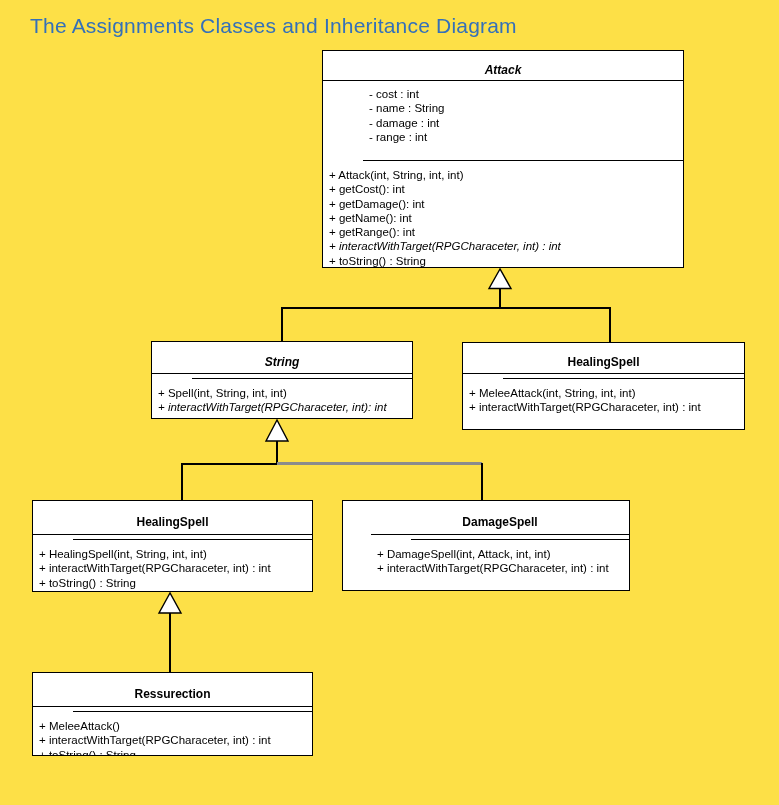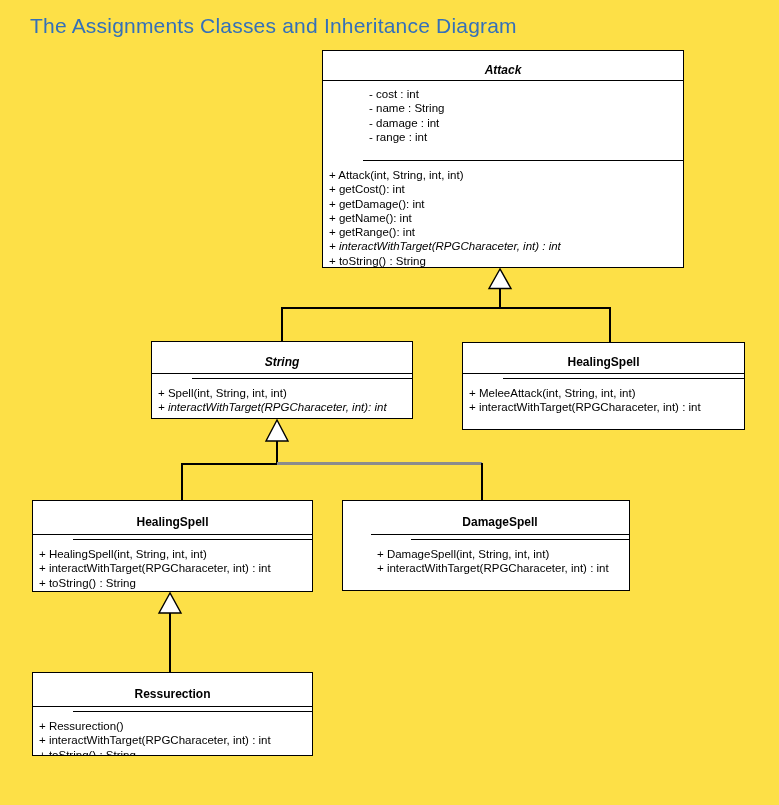--- a/index.html
+++ b/index.html
@@ -146,28 +146,28 @@
       <div class="member">+ HealingSpell(int, String, int, int)</div>
       <div class="member">+ interactWithTarget(RPGCharaceter, int) : int</div>
       <div class="member">+ toString() : String</div>
     </div>
   </div>
 
   <div class="uml-class" style="left:342px; top:500px; width:288px; height:91px;padding-left:28px;">
     <div class="cls-title" style="height:26px;">DamageSpell</div>
     <div class="cls-attrs empty" style="height:5px;"></div>
     <div class="cls-methods">
-      <div class="member">+ DamageSpell(int, String, int, int)</div>
+      <div class="member">+ DamageSpell(int, Attack, int, int)</div>
       <div class="member">+ interactWithTarget(RPGCharaceter, int) : int</div>
     </div>
   </div>
 
   <div class="uml-class" style="left:32px; top:672px; width:281px; height:84px;">
     <div class="cls-title" style="height:26px;">Ressurection</div>
     <div class="cls-attrs empty" style="height:5px;"></div>
     <div class="cls-methods">
-      <div class="member">+ Ressurection()</div>
+      <div class="member">+ MeleeAttack()</div>
       <div class="member">+ interactWithTarget(RPGCharaceter, int) : int</div>
       <div class="member">+ toString() : String</div>
     </div>
   </div>
 
 </div>
 
 </body></html>

